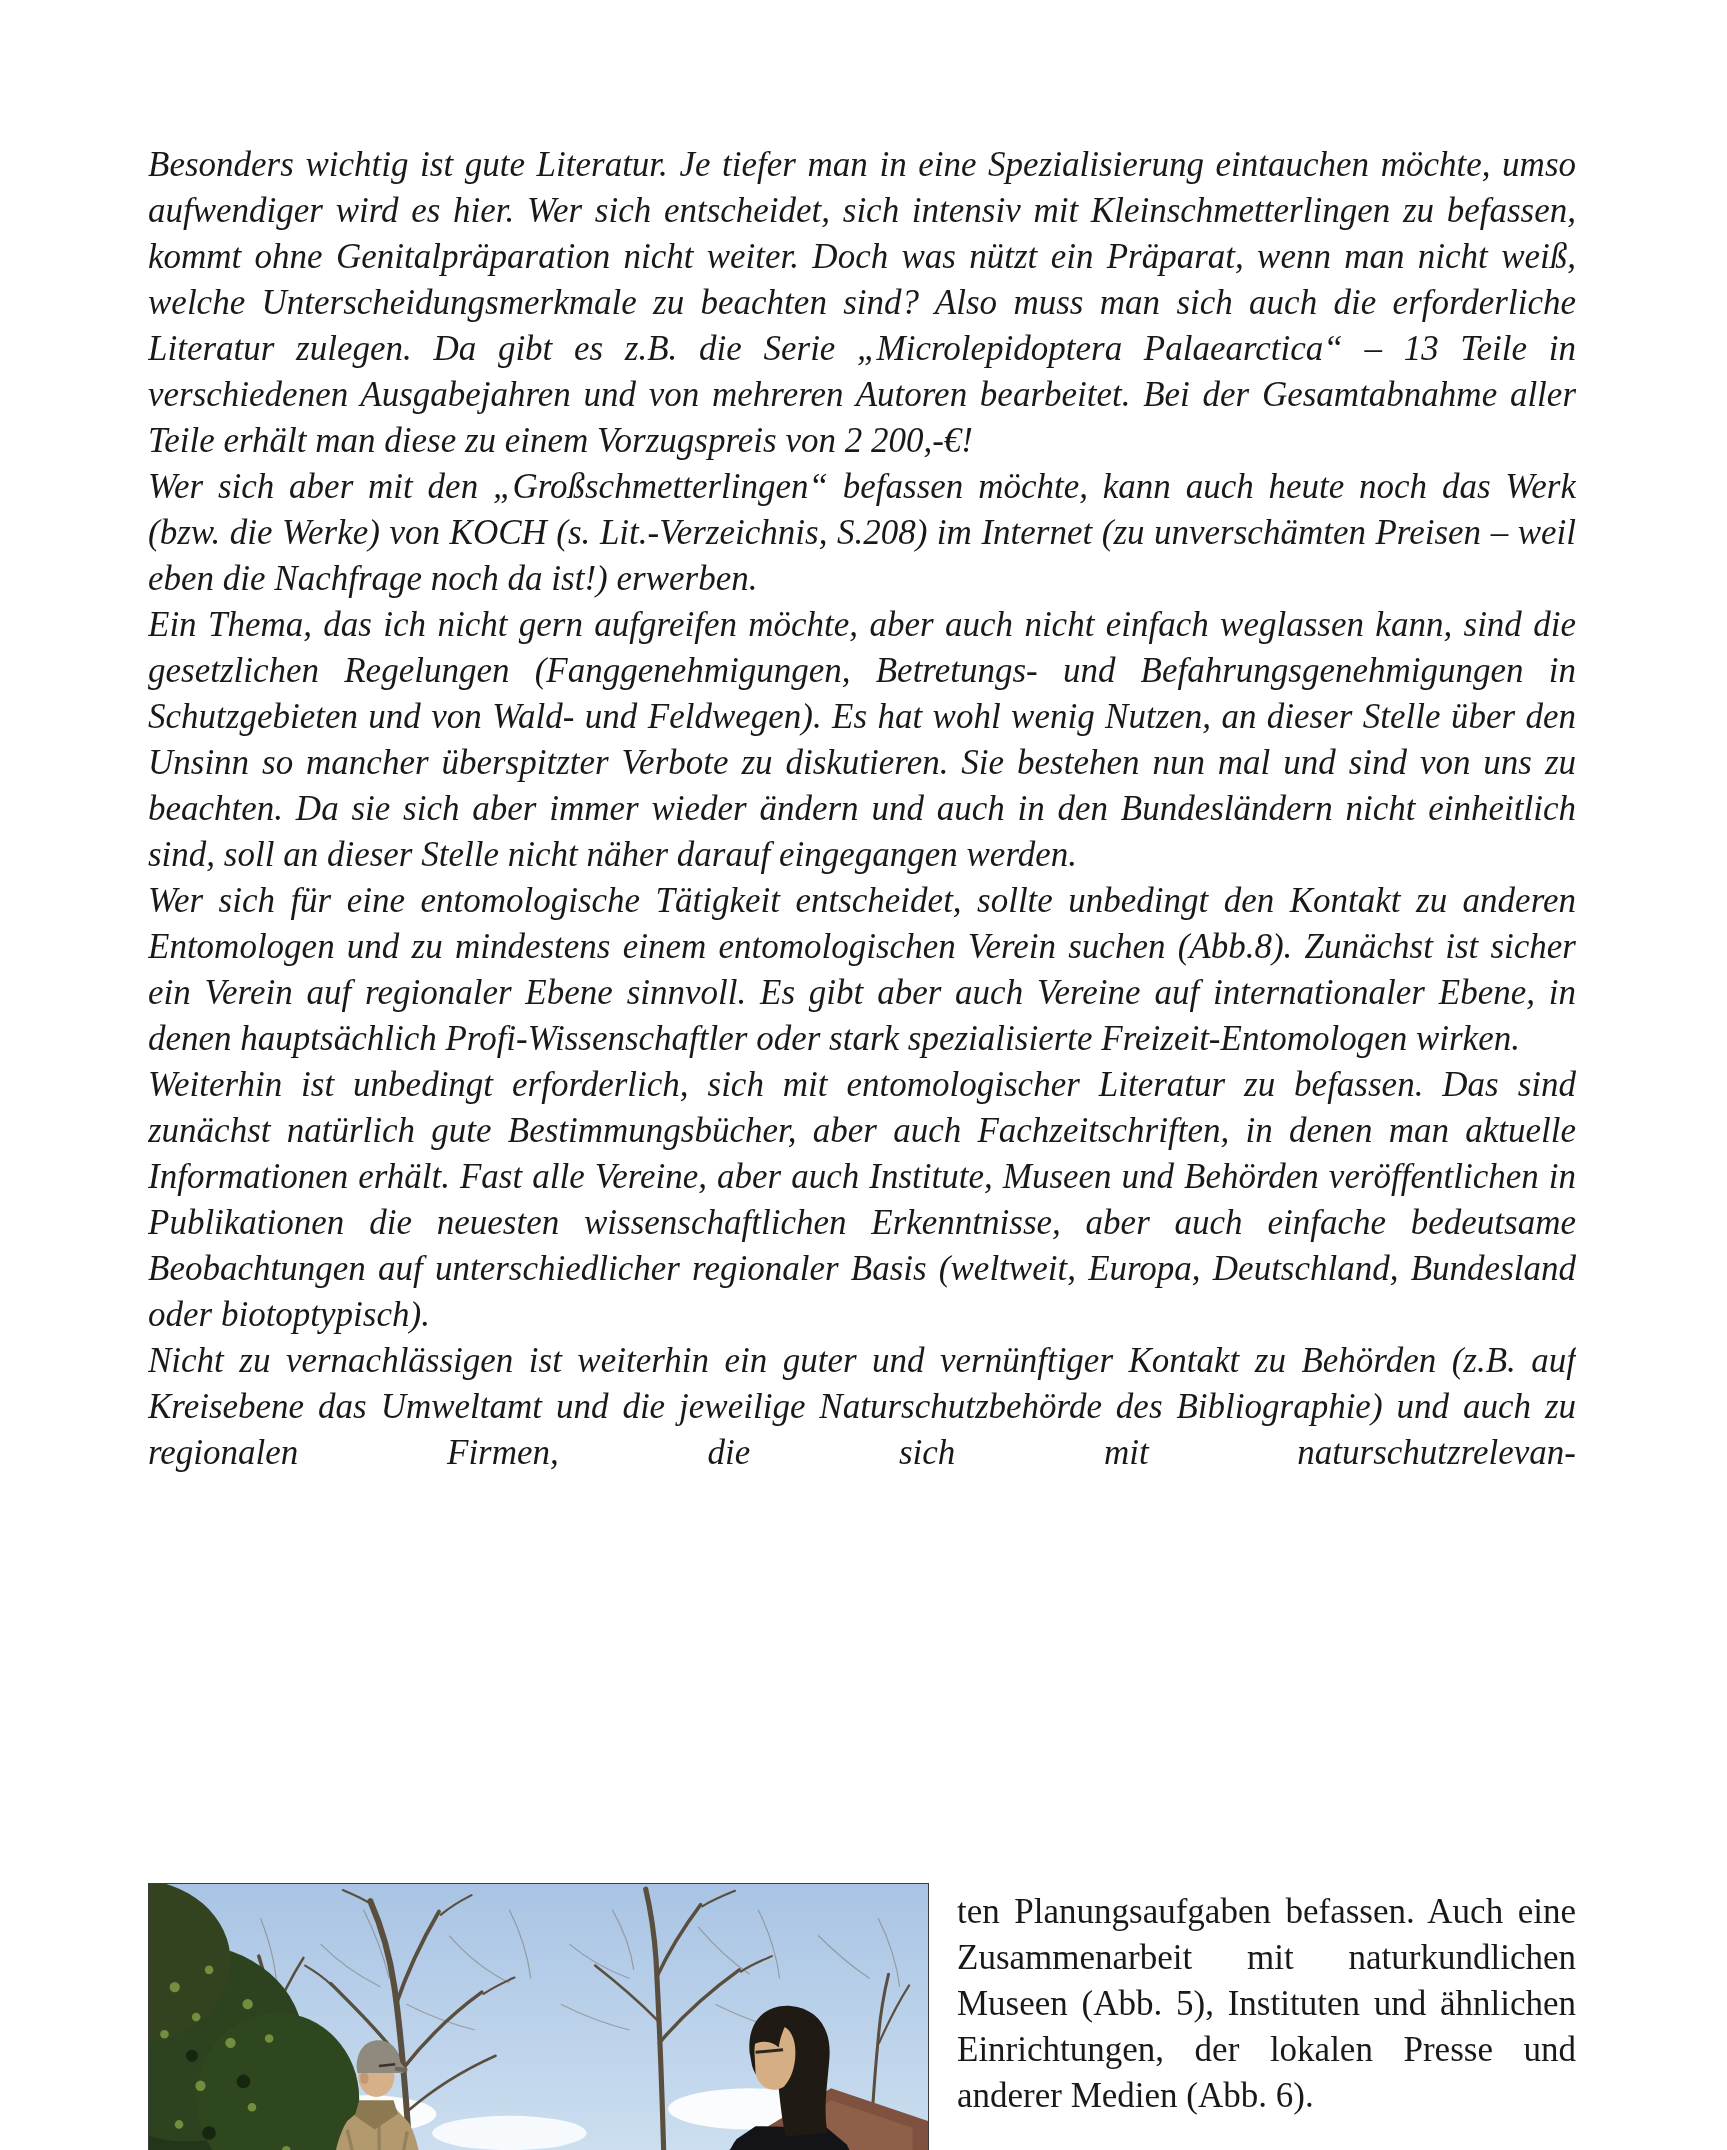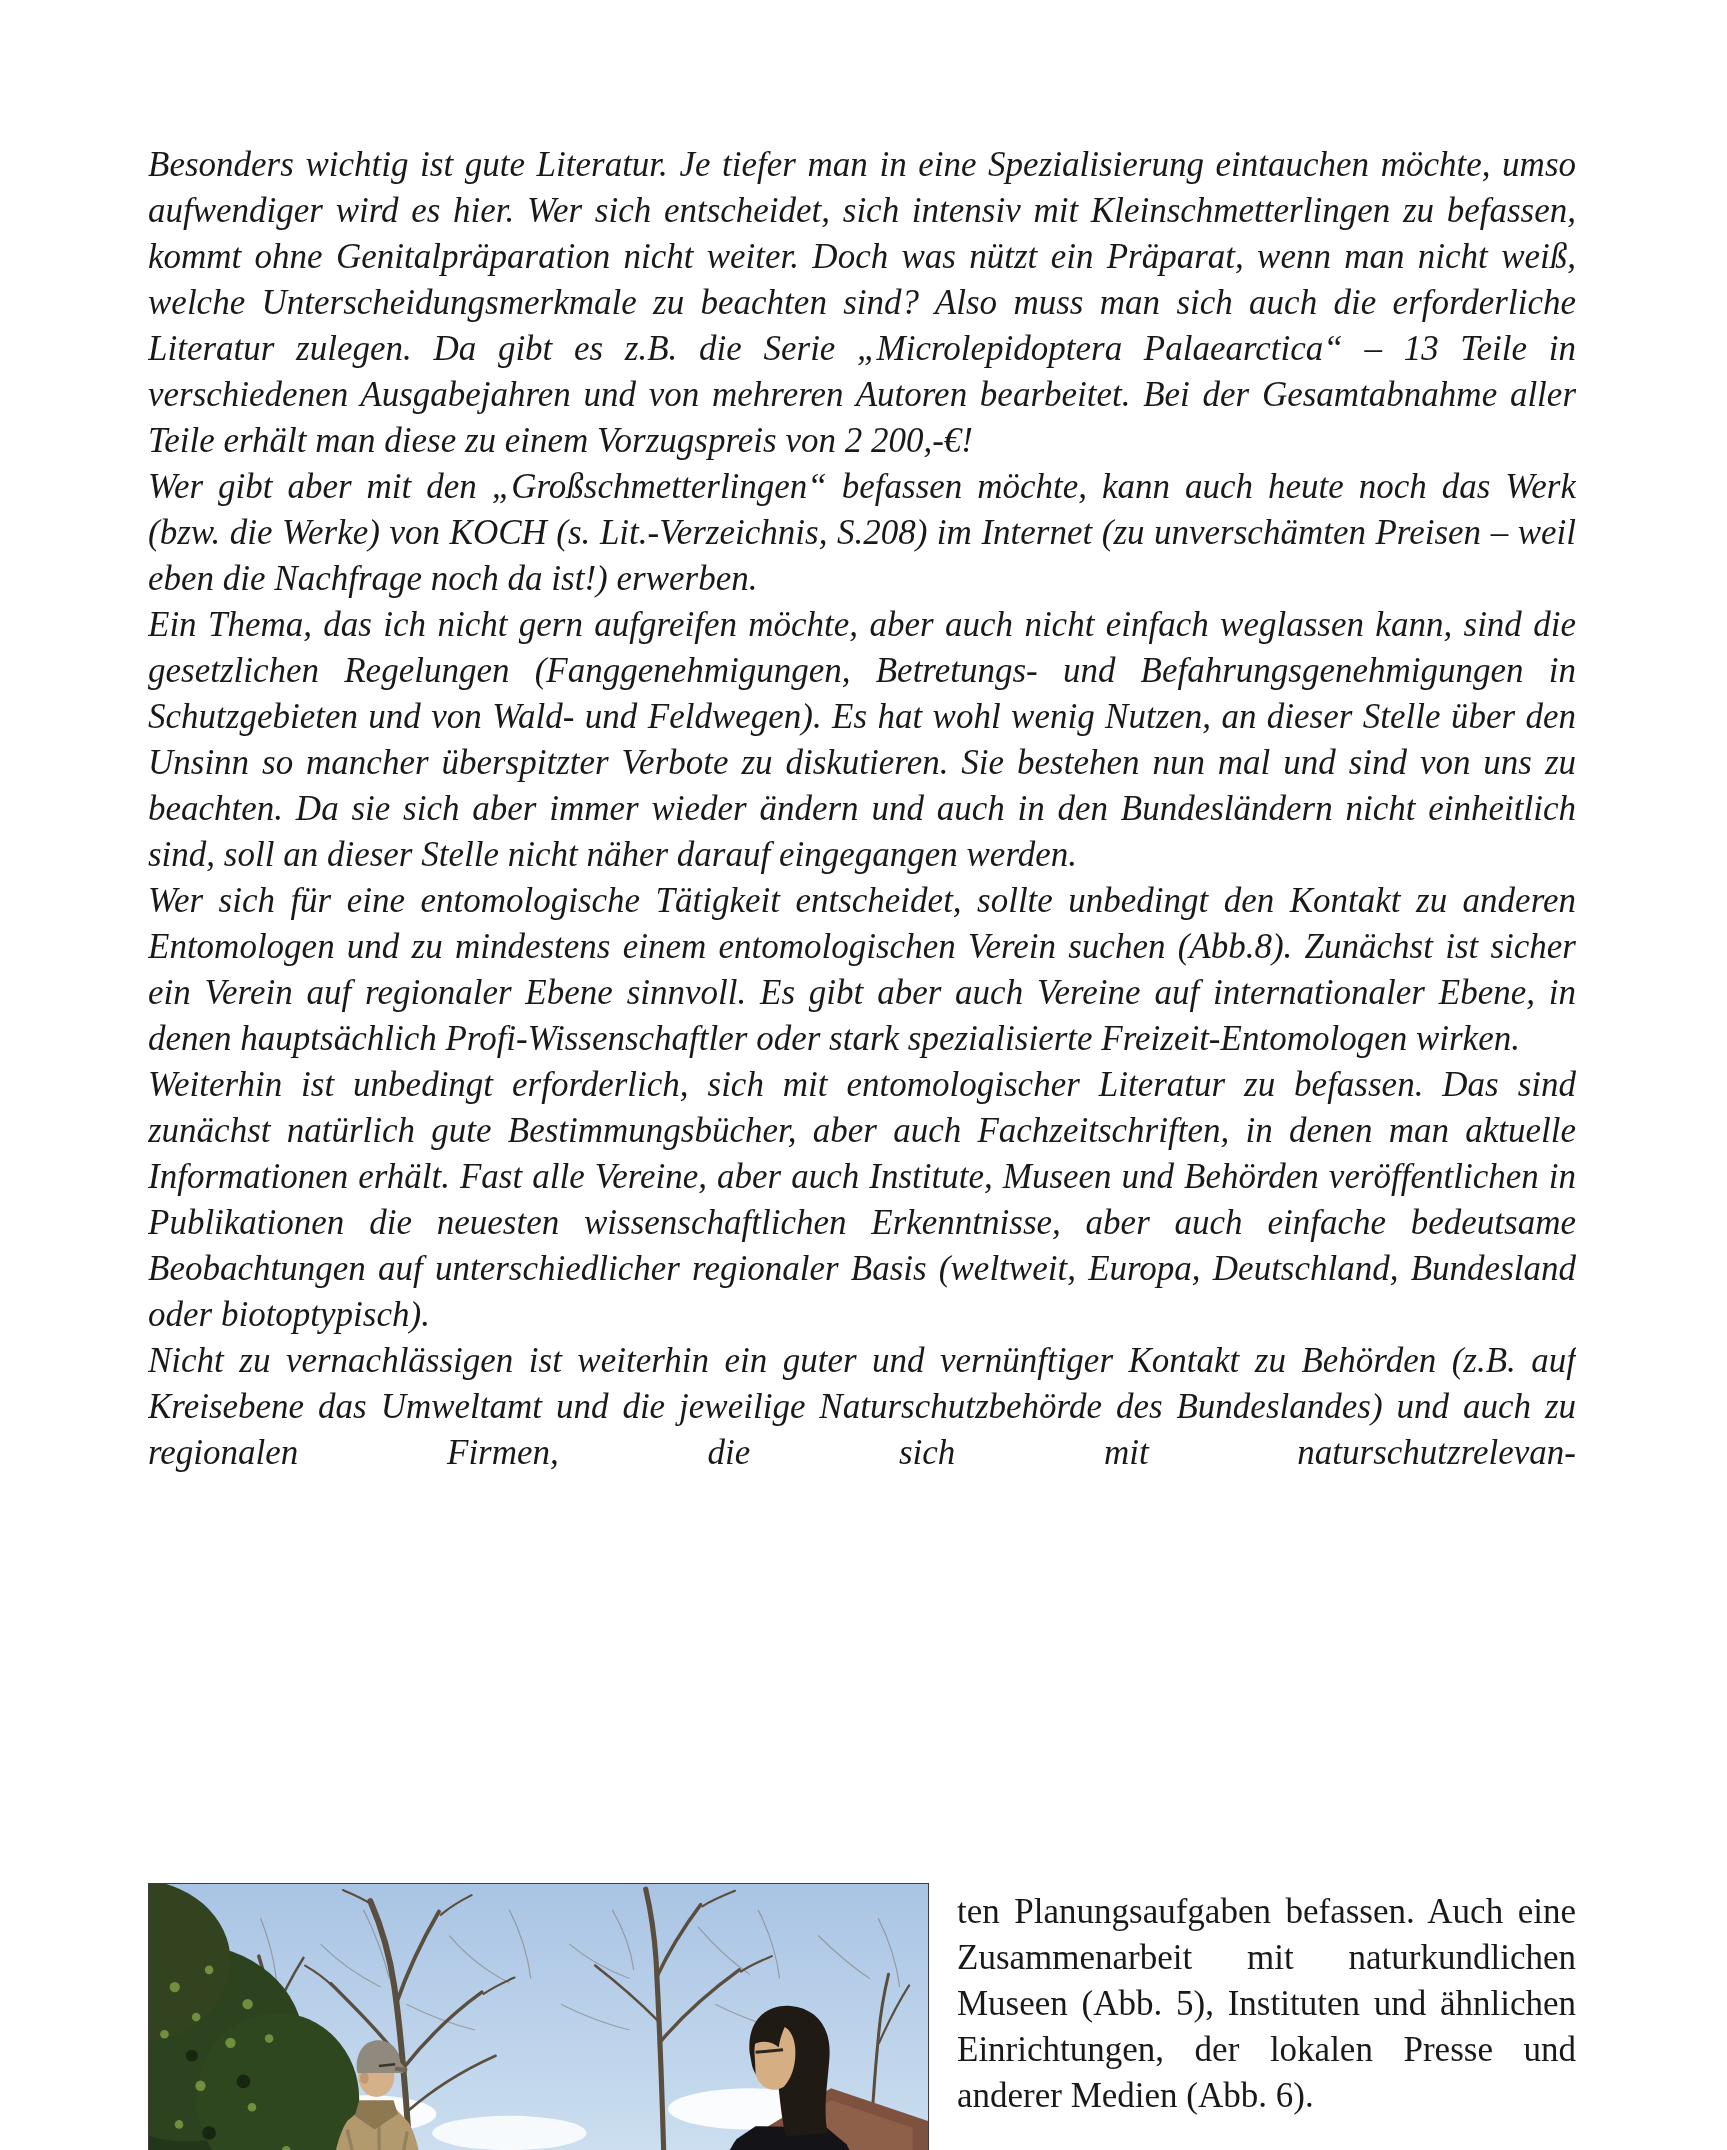--- a/index.html
+++ b/index.html
@@ -60,25 +60,25 @@
     width: 619px;
   }
 </style>
 </head>
 <body>
 
 <div class="page">
 
   <div class="text-main">
     <p>Besonders wichtig ist gute Literatur. Je tiefer man in eine Spezialisierung eintauchen möchte, umso aufwendiger wird es hier. Wer sich entscheidet, sich intensiv mit Kleinschmetterlingen zu befassen, kommt ohne Genitalpräparation nicht weiter. Doch was nützt ein Präparat, wenn man nicht weiß, welche Unterscheidungsmerkmale zu beachten sind? Also muss man sich auch die erforderliche Literatur zulegen. Da gibt es z.B. die Serie „Microlepidoptera Palaearctica“ – 13 Teile in verschiedenen Ausgabejahren und von mehreren Autoren bearbeitet. Bei der Gesamtabnahme aller Teile erhält man diese zu einem Vorzugspreis von 2 200,-€!</p>
-    <p>Wer gibt aber mit den „Großschmetterlingen“ befassen möchte, kann auch heute noch das Werk (bzw. die Werke) von KOCH (s. Lit.-Verzeichnis, S.208) im Internet (zu unverschämten Preisen – weil eben die Nachfrage noch da ist!) erwerben.</p>
+    <p>Wer sich aber mit den „Großschmetterlingen“ befassen möchte, kann auch heute noch das Werk (bzw. die Werke) von KOCH (s. Lit.-Verzeichnis, S.208) im Internet (zu unverschämten Preisen – weil eben die Nachfrage noch da ist!) erwerben.</p>
     <p>Ein Thema, das ich nicht gern aufgreifen möchte, aber auch nicht einfach weglassen kann, sind die gesetzlichen Regelungen (Fanggenehmigungen, Betretungs- und Befahrungsgenehmigungen in Schutzgebieten und von Wald- und Feldwegen). Es hat wohl wenig Nutzen, an dieser Stelle über den Unsinn so mancher überspitzter Verbote zu diskutieren. Sie bestehen nun mal und sind von uns zu beachten. Da sie sich aber immer wieder ändern und auch in den Bundesländern nicht einheitlich sind, soll an dieser Stelle nicht näher darauf eingegangen werden.</p>
     <p>Wer sich für eine entomologische Tätigkeit entscheidet, sollte unbedingt den Kontakt zu anderen Entomologen und zu mindestens einem entomologischen Verein suchen (Abb.8). Zunächst ist sicher ein Verein auf regionaler Ebene sinnvoll. Es gibt aber auch Vereine auf internationaler Ebene, in denen hauptsächlich Profi-Wissenschaftler oder stark spezialisierte Freizeit-Entomologen wirken.</p>
     <p>Weiterhin ist unbedingt erforderlich, sich mit entomologischer Literatur zu befassen. Das sind zunächst natürlich gute Bestimmungsbücher, aber auch Fachzeitschriften, in denen man aktuelle Informationen erhält. Fast alle Vereine, aber auch Institute, Museen und Behörden veröffentlichen in Publikationen die neuesten wissenschaftlichen Erkenntnisse, aber auch einfache bedeutsame Beobachtungen auf unterschiedlicher regionaler Basis (weltweit, Europa, Deutschland, Bundesland oder biotoptypisch).</p>
-    <p class="jl">Nicht zu vernachlässigen ist weiterhin ein guter und vernünftiger Kontakt zu Behörden (z.B. auf Kreisebene das Umweltamt und die jeweilige Naturschutzbehörde des Bundeslandes) und auch zu regionalen Firmen, die sich mit naturschutzrelevan-</p>
+    <p class="jl">Nicht zu vernachlässigen ist weiterhin ein guter und vernünftiger Kontakt zu Behörden (z.B. auf Kreisebene das Umweltamt und die jeweilige Naturschutzbehörde des Bibliographie) und auch zu regionalen Firmen, die sich mit naturschutzrelevan-</p>
   </div>
 
   <figure class="photo">
     <svg viewBox="0 0 908 580" preserveAspectRatio="none">
       <defs>
         <linearGradient id="skyg" x1="0" y1="0" x2="0" y2="1">
           <stop offset="0" stop-color="#a9c4e4"></stop>
           <stop offset="0.55" stop-color="#cddff0"></stop>
           <stop offset="1" stop-color="#e9f0f7"></stop>
         </linearGradient>

